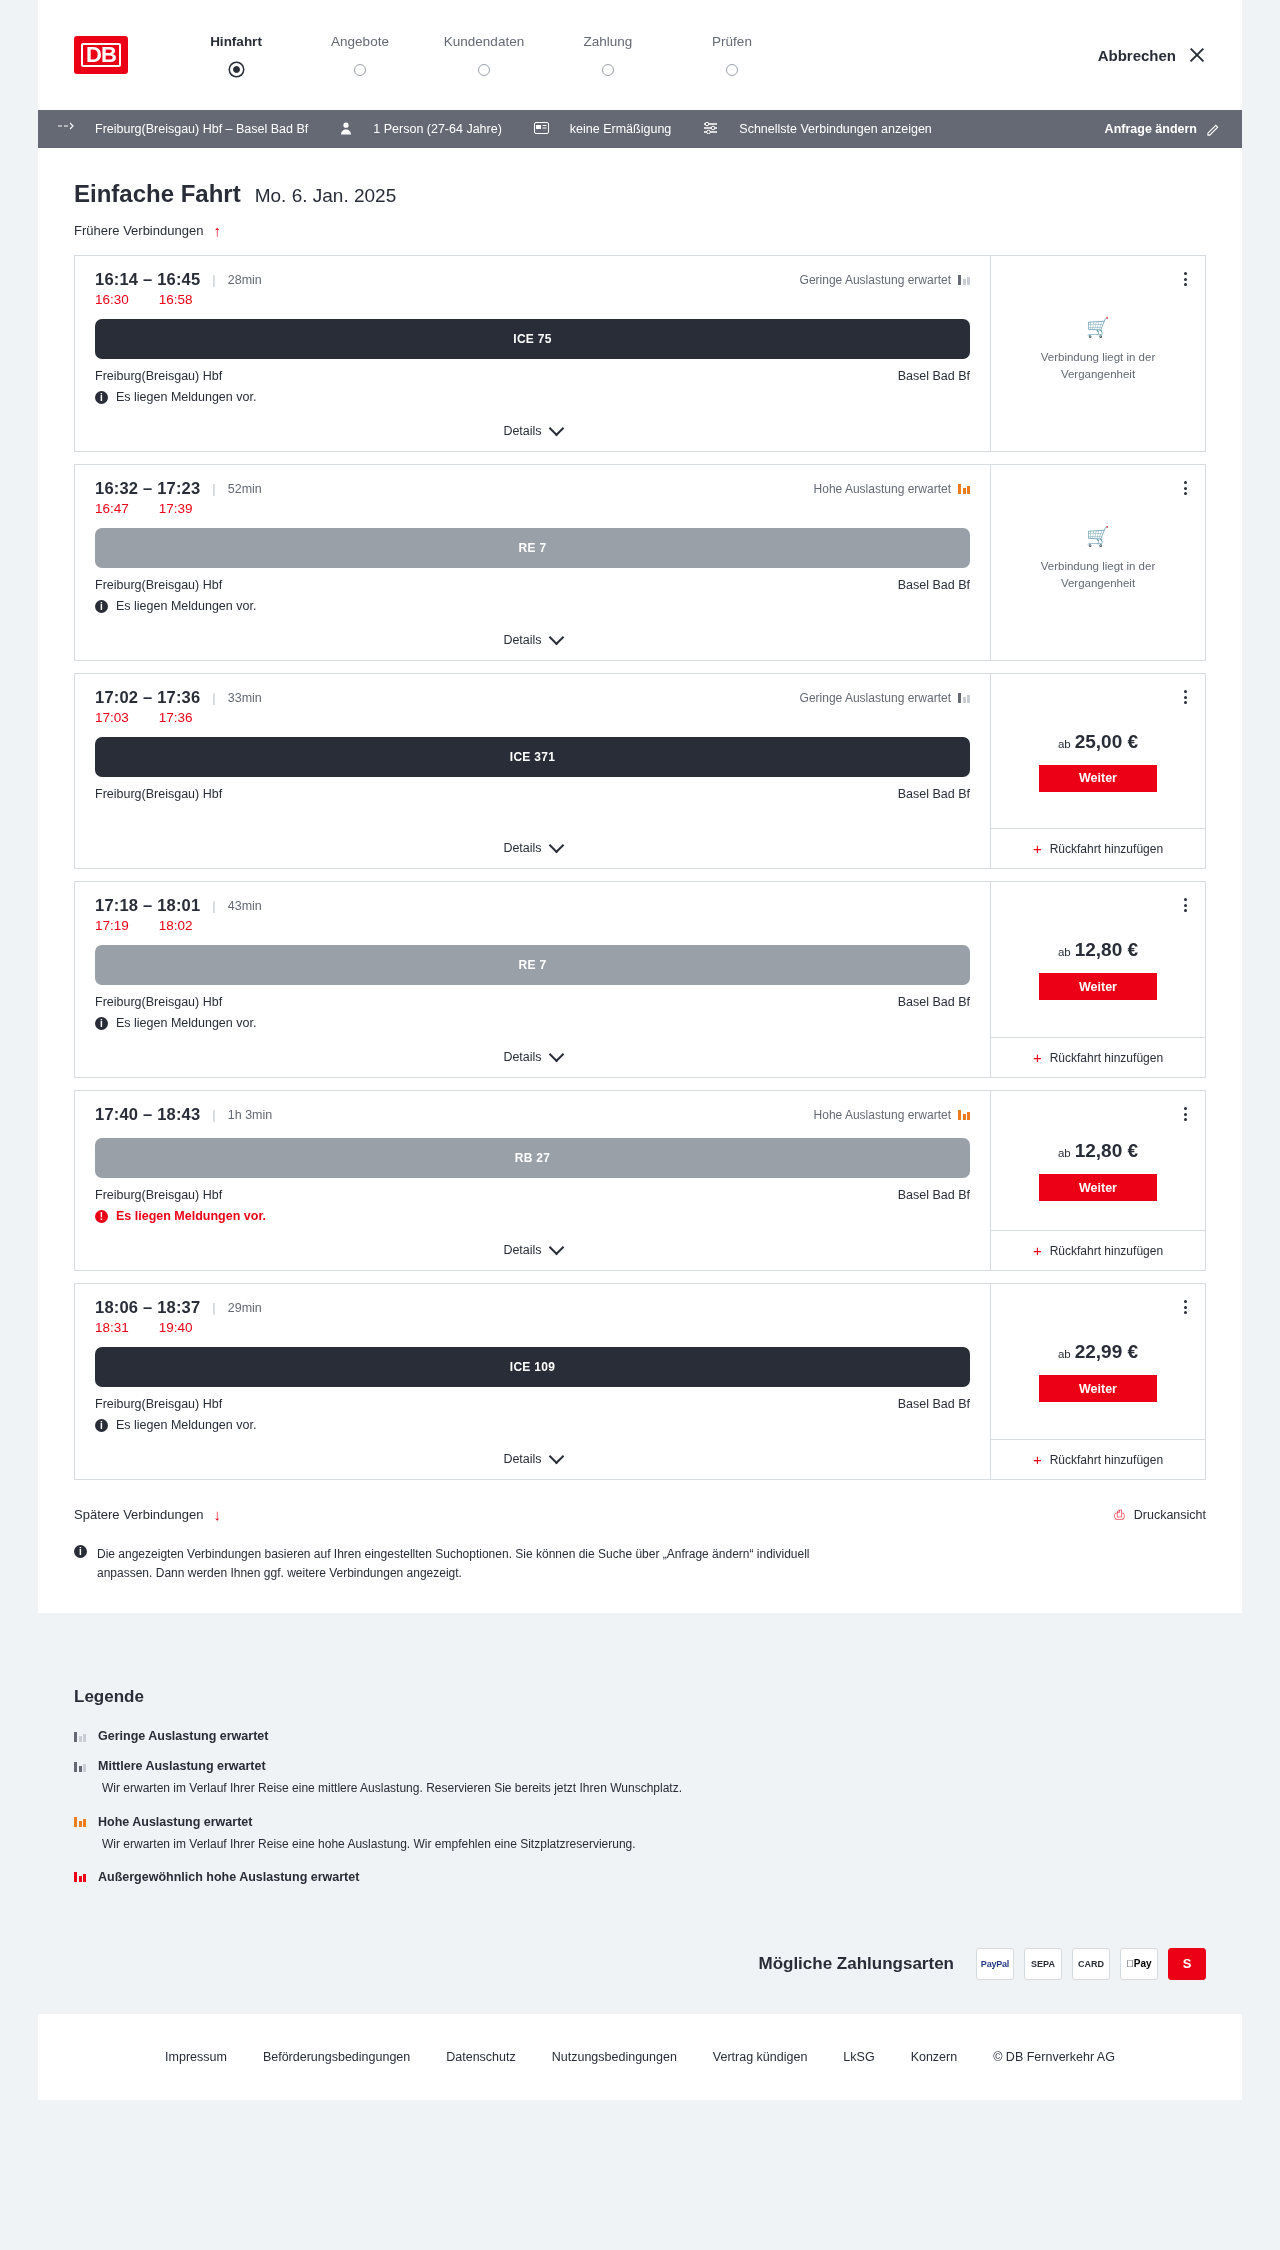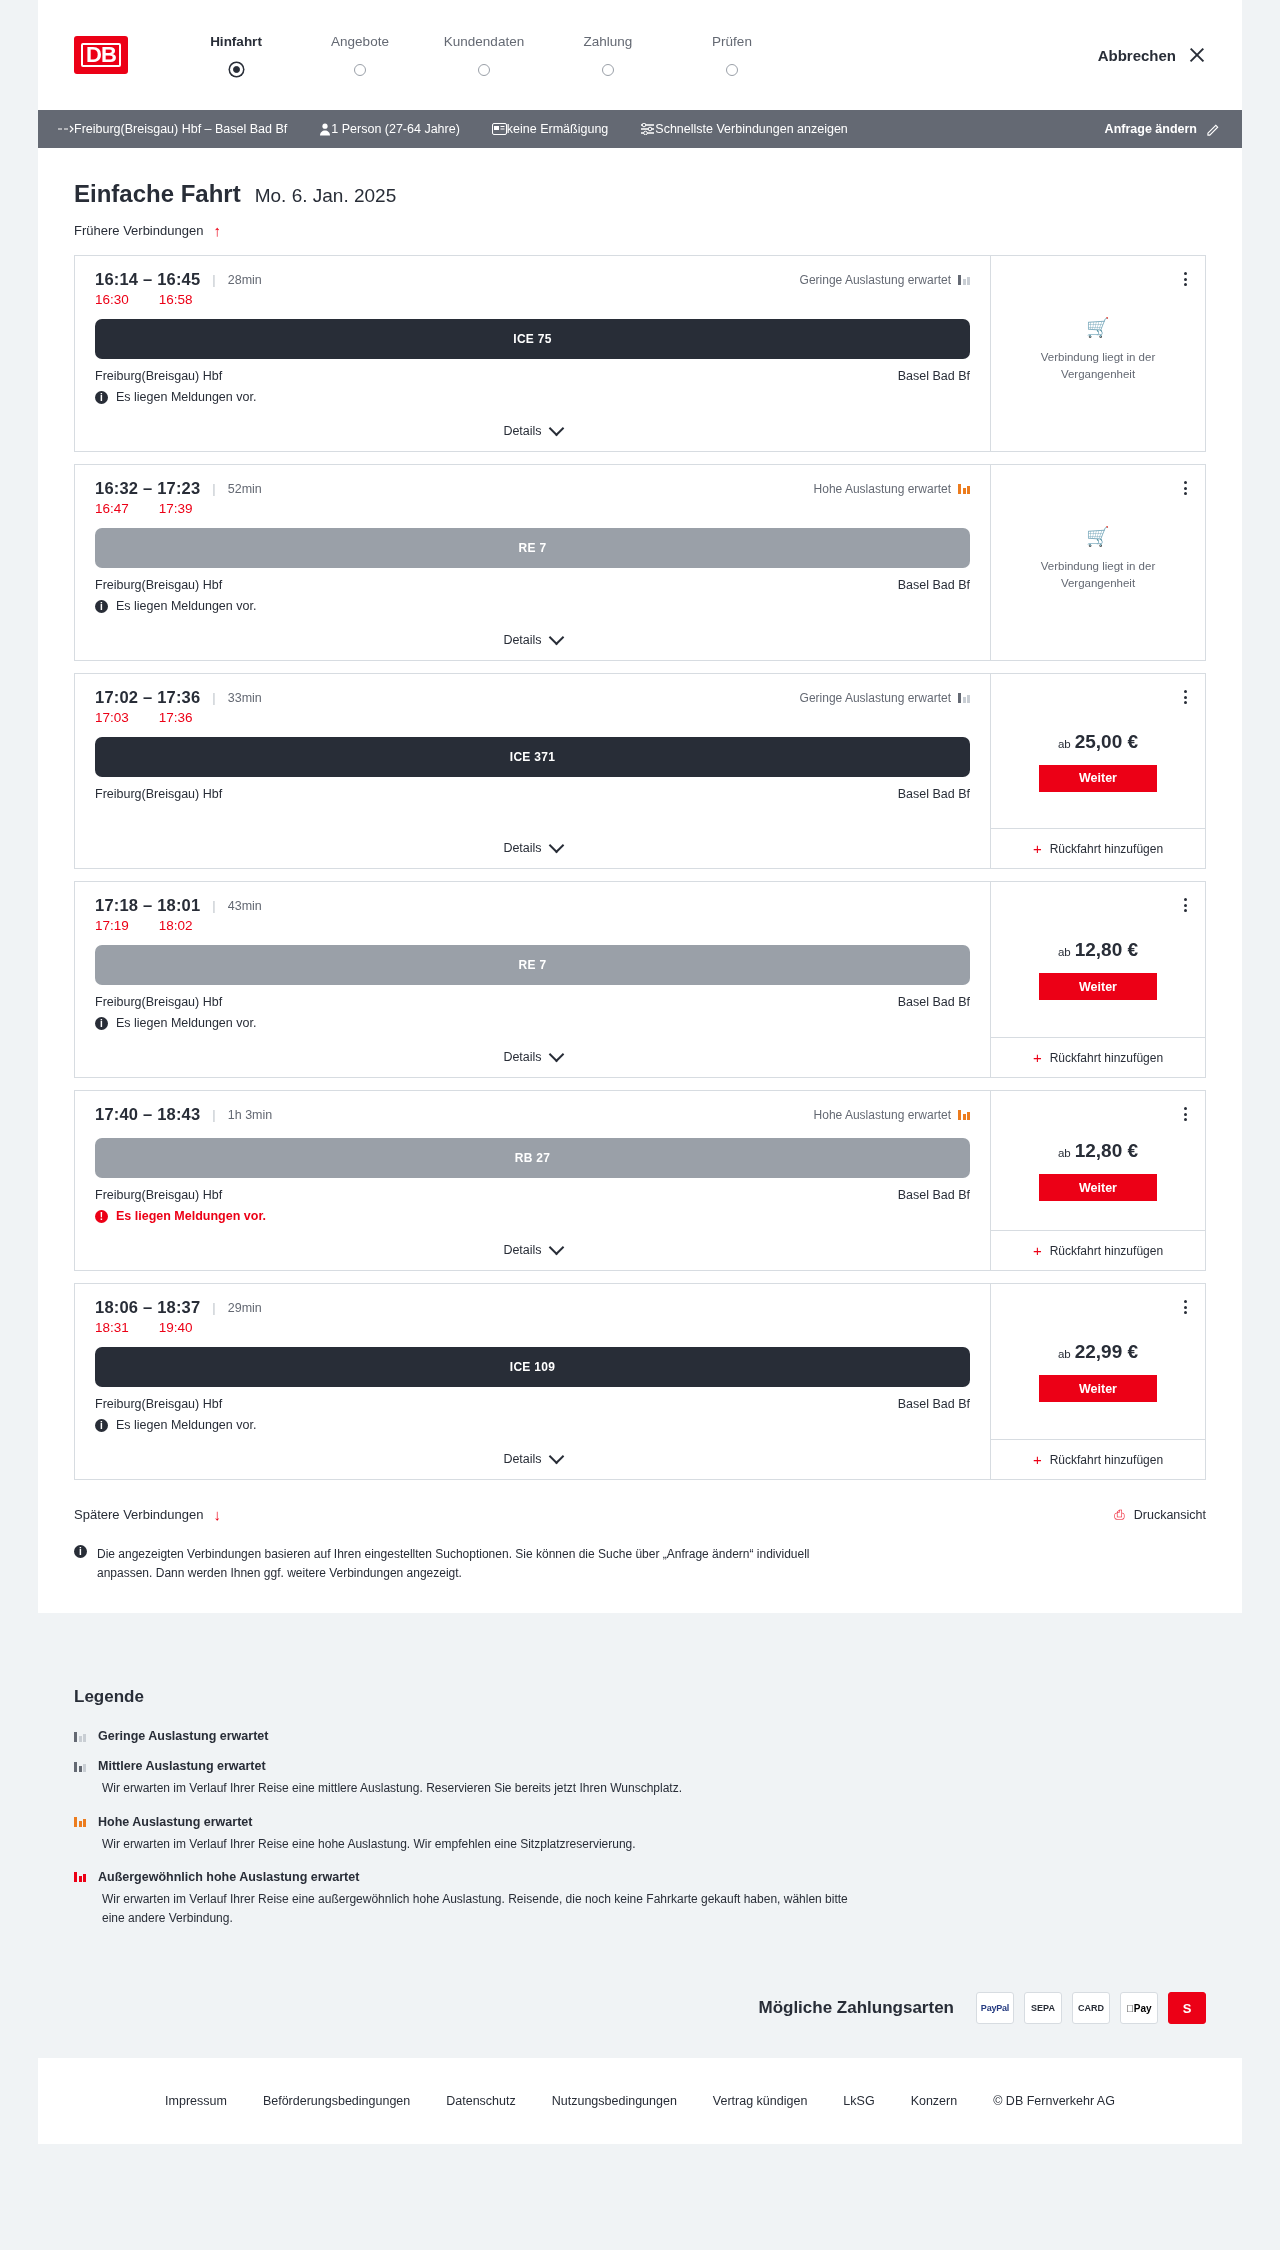--- a/index.html
+++ b/index.html
@@ -54,21 +54,21 @@
   .querybar {
     margin: 0 38px;
     background: #646973;
     color:#fff;
     height: 38px;
     display:flex;
     align-items:center;
     font-size: 12.5px;
     padding: 0 16px;
   }
-  .qb-item { display:flex; align-items:center; gap:0; padding: 0 16px; white-space:nowrap; }
+  .qb-item { display:flex; align-items:flex-start; gap:21px; padding: 0 16px; white-space:nowrap; }
   .qb-item:first-child { padding-left: 4px; }
   .qb-spacer { flex: 1; }
   .qb-edit { display:flex; align-items:center; gap:10px; font-weight:bold; padding-right: 6px;}
   .pencil { width:13px;height:13px; }
 
   
   .content { margin: 0 38px; background:#fff; padding: 0 0 30px 0; }
   .title-row { padding: 32px 36px 0 36px; display:flex; align-items:baseline; gap: 14px;}
   .title-row h1 { font-size: 24px; margin:0; font-weight:bold; }
   .title-row .date { font-size: 19px; color:#282d37; }
@@ -625,21 +625,20 @@
 
     <div class="leg-item">
       <div class="leg-head">
         <span class="bars vhi">
             <i></i>
             <i></i>
             <i></i>
           </span>
         <span>Außergewöhnlich hohe Auslastung erwartet</span>
       </div>
-      <div class="leg-desc">Wir erwarten im Verlauf Ihrer Reise eine außergewöhnlich hohe Auslastung. Reisende, die noch keine Fahrkarte gekauft haben, wählen bitte eine andere Verbindung.</div>
     </div>
   </div>
 
   <div class="paybox">
     <div class="pay-inner">
       <div class="pay-title">Mögliche Zahlungsarten</div>
       <div class="pay-icons">
         <div class="pay-ico paypal">PayPal</div>
         <div class="pay-ico">SEPA</div>
         <div class="pay-ico">CARD</div>

